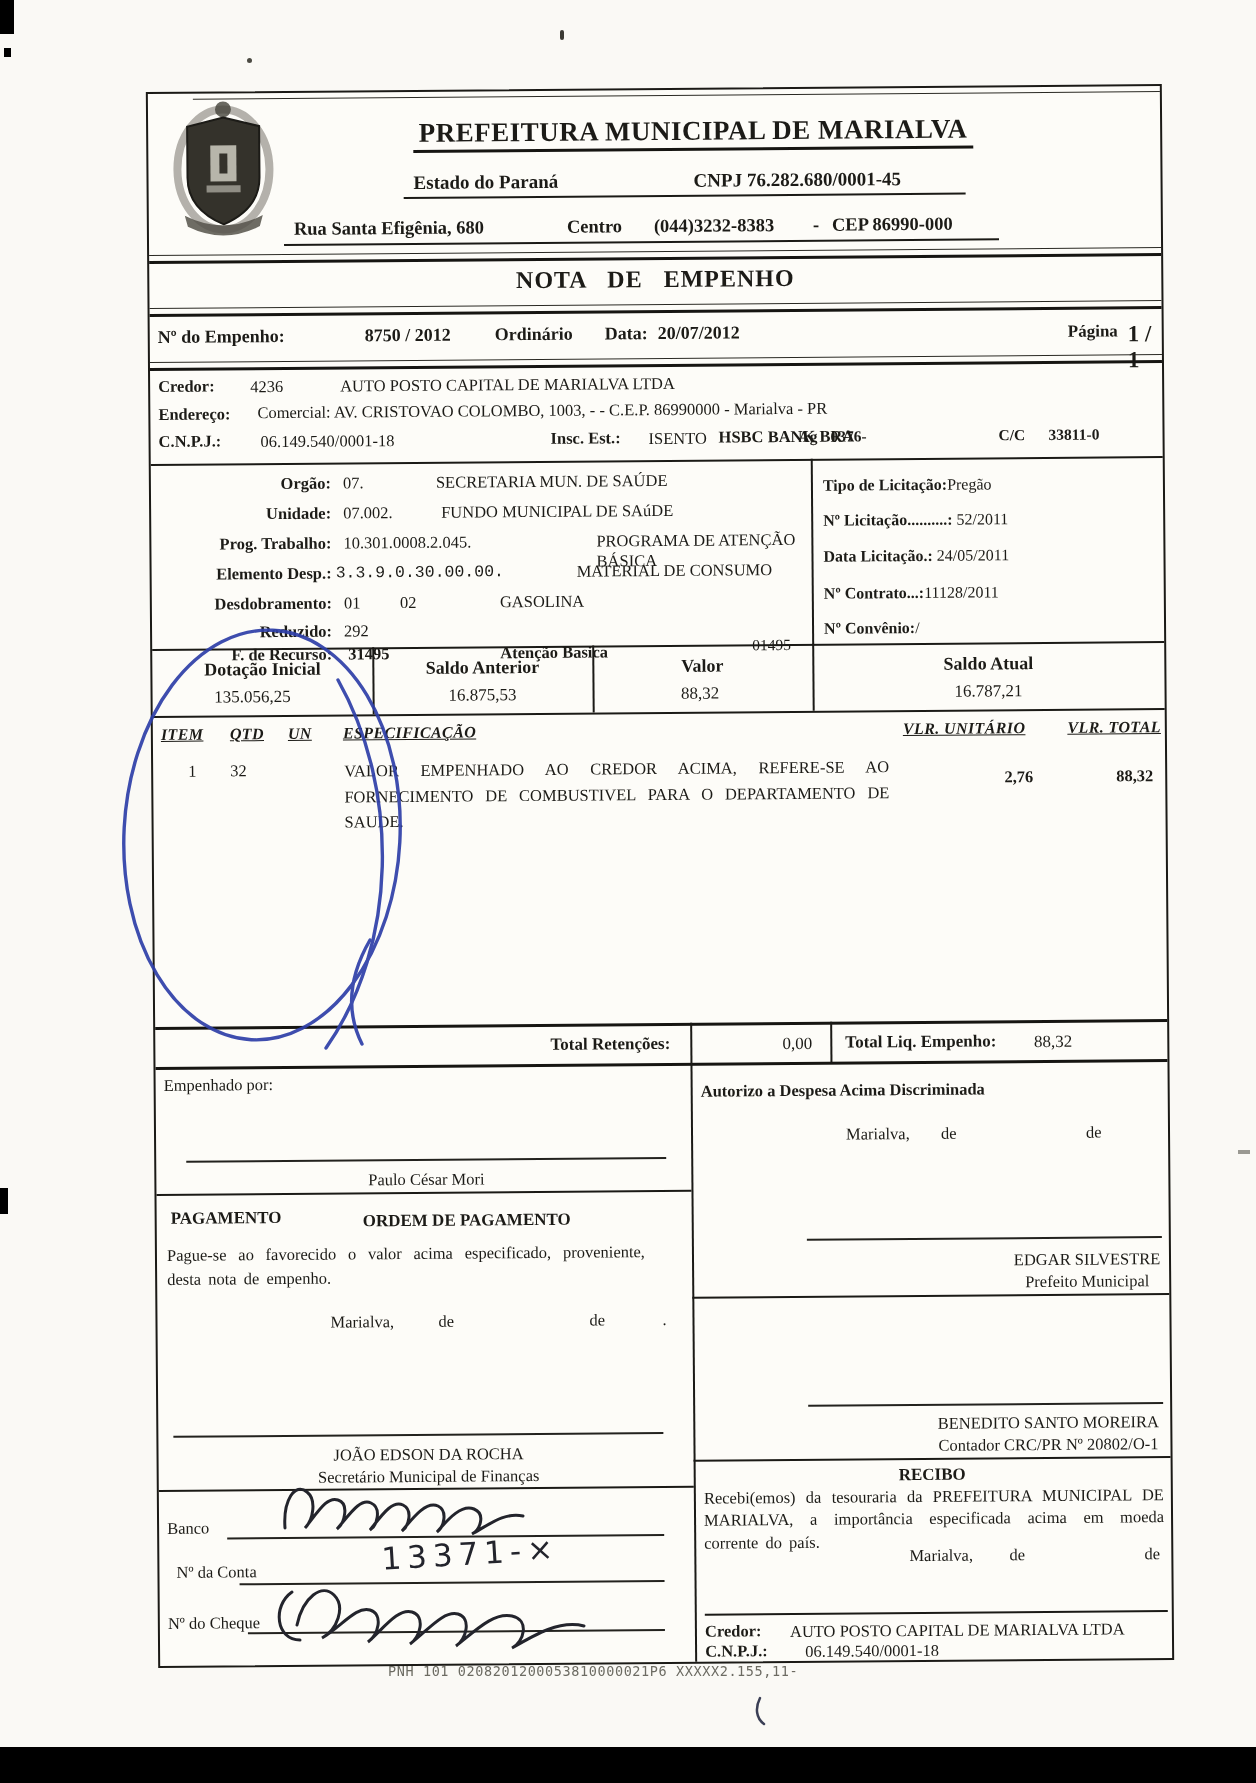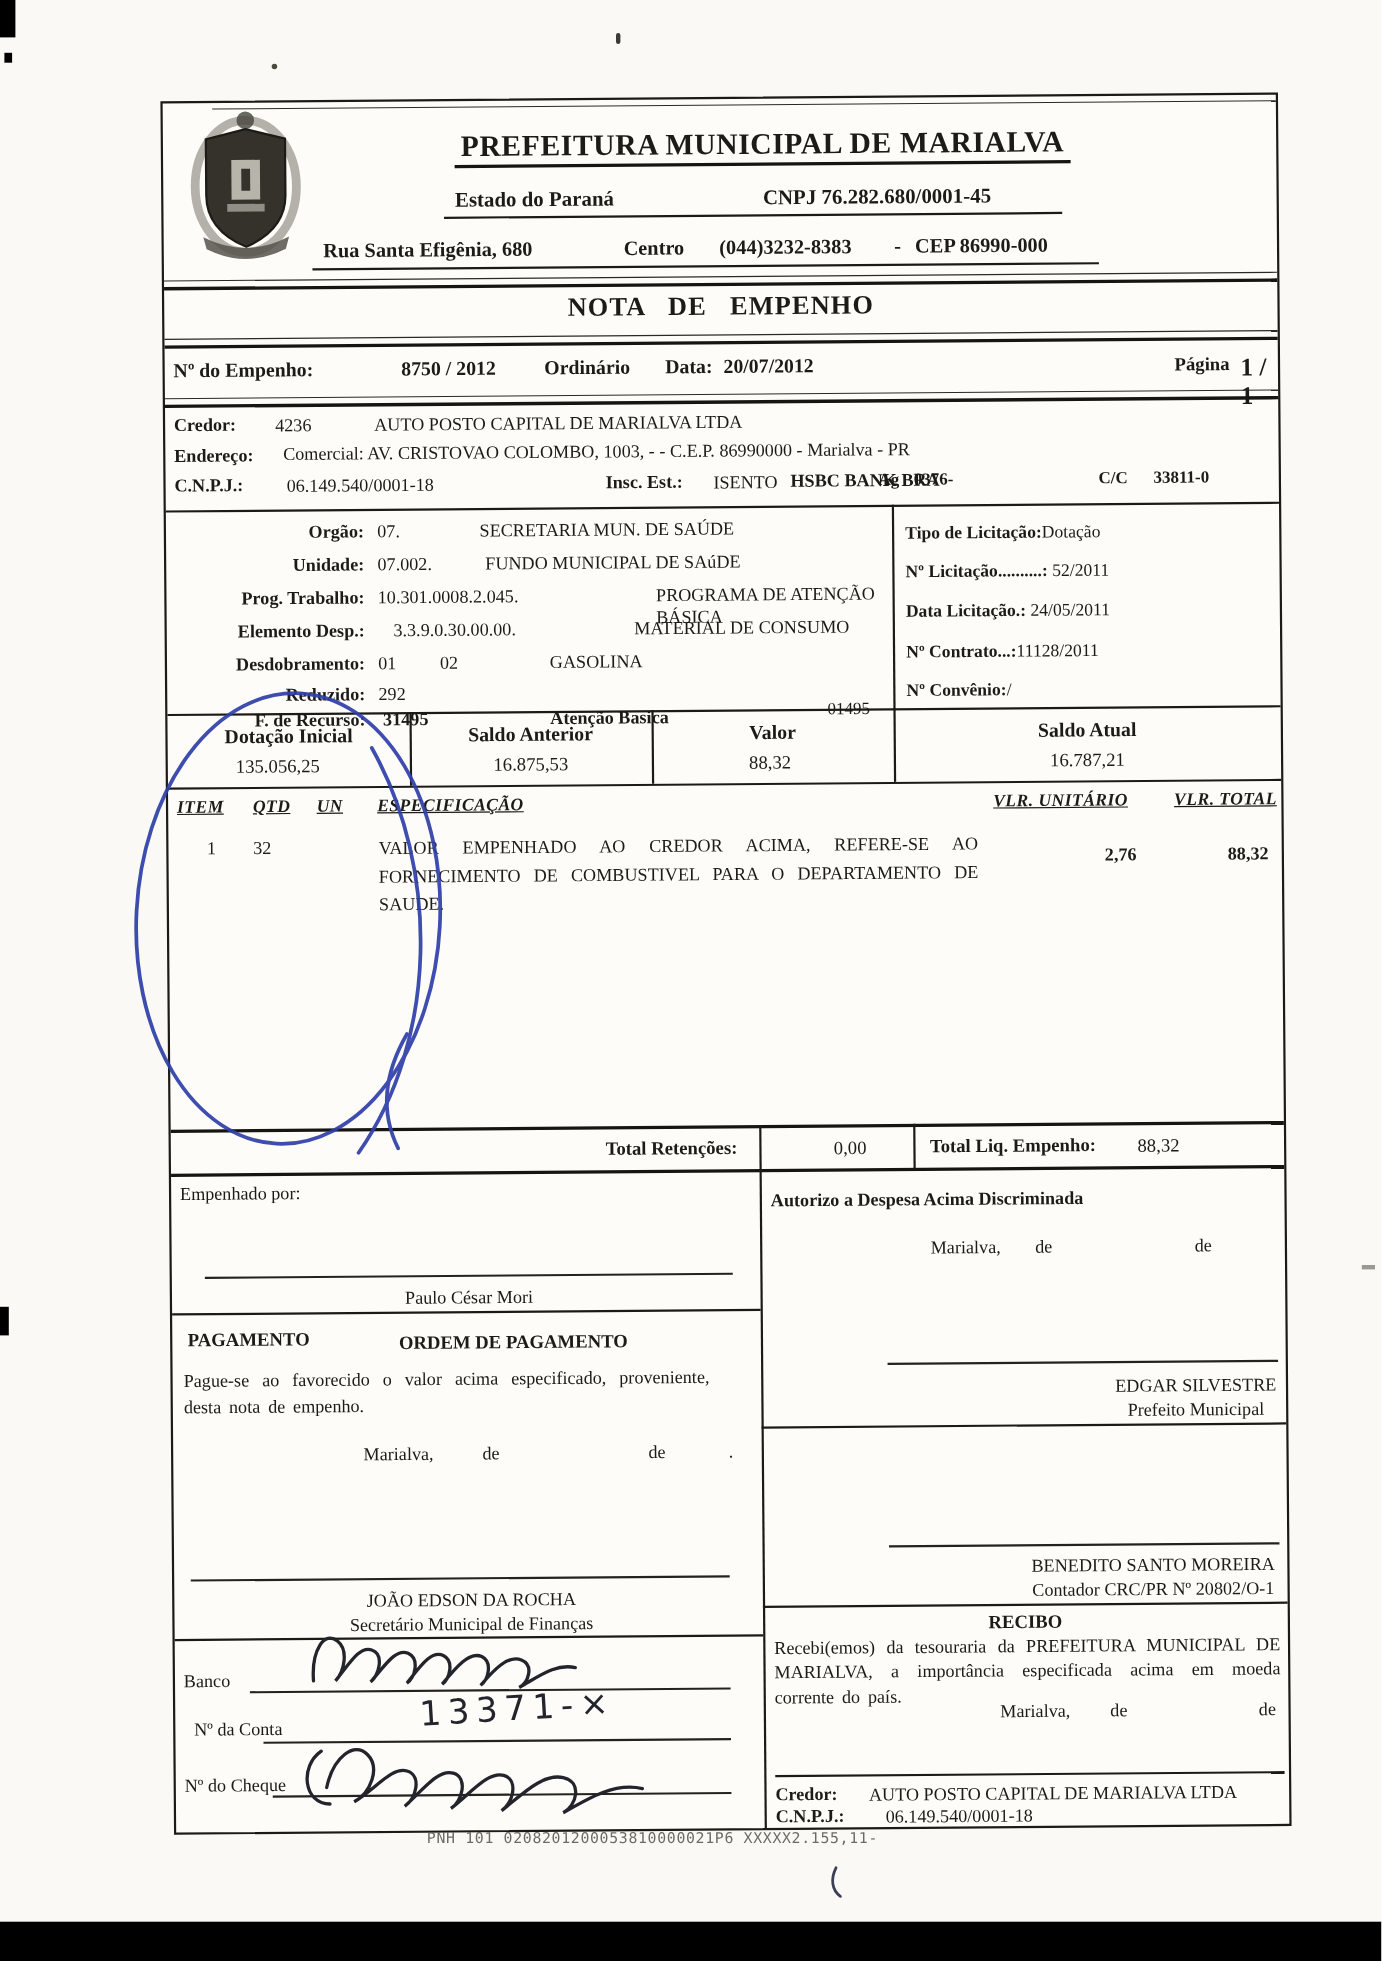--- a/index.html
+++ b/index.html
@@ -112,21 +112,21 @@
       <span class="abs" style="left:192px;">07.002.</span>
       <span class="abs" style="left:290px;">FUNDO MUNICIPAL DE SAúDE</span>
     </div>
     <div class="abs t16" style="left:0;top:441px;width:655px;">
       <span class="abs b" style="left:0;width:180px;text-align:right;">Prog. Trabalho:</span>
       <span class="abs" style="left:192px;">10.301.0008.2.045.</span>
       <span class="abs" style="left:445px;">PROGRAMA DE ATENÇÃO BÁSICA</span>
     </div>
     <div class="abs t16" style="left:0;top:471px;width:655px;">
       <span class="abs b" style="left:0;width:180px;text-align:right;">Elemento Desp.:</span>
-      <span class="abs" style="left:206px;">3.3.9.0.30.00.00.</span>
+      <span class="abs" style="left:184px;font-family:Liberation Mono, monospace;">3.3.9.0.30.00.00.</span>
       <span class="abs" style="left:425px;">MATERIAL DE CONSUMO</span>
     </div>
     <div class="abs t16" style="left:0;top:501px;width:655px;">
       <span class="abs b" style="left:0;width:180px;text-align:right;">Desdobramento:</span>
       <span class="abs" style="left:192px;">01</span>
       <span class="abs" style="left:248px;">02</span>
       <span class="abs" style="left:348px;text-align:center;">GASOLINA</span>
     </div>
     <div class="abs t16" style="left:0;top:529px;width:655px;">
       <span class="abs b" style="left:0;width:180px;text-align:right;">Reduzido:</span>
@@ -134,21 +134,21 @@
     </div>
     <div class="abs t16" style="left:0;top:538px;width:655px;">
       <span class="abs b" style="left:0;top:14px;width:180px;text-align:right;">F. de Recurso:</span>
       <span class="abs b" style="left:196px;top:14px;">31495</span>
       <span class="abs b" style="left:348px;top:14px;">Atenção Basica</span>
     </div>
     <div class="abs t15" style="left:600px;top:547px;">01495</div>
 
     <div class="vline" style="left:660px;top:370px;height:187px;"></div>
     <div class="abs" style="left:672px;top:388px;font-size:16px;">
-      <span class="b">Tipo de Licitação:</span><span>Dotação</span>
+      <span class="b">Tipo de Licitação:</span><span>Pregão</span>
     </div>
     <div class="abs" style="left:672px;top:423px;font-size:16px;">
       <span class="b">Nº Licitação..........:</span><span> 52/2011</span>
     </div>
     <div class="abs" style="left:672px;top:459px;font-size:16px;">
       <span class="b">Data Licitação.:</span><span> 24/05/2011</span>
     </div>
     <div class="abs" style="left:672px;top:496px;font-size:16px;">
       <span class="b">Nº Contrato...:</span><span>11128/2011</span>
     </div>
@@ -179,21 +179,21 @@
 
     <div class="abs t16" style="left:35px;top:668px;">1</div>
     <div class="abs t16" style="left:77px;top:668px;">32</div>
     <div class="abs t16" style="left:135px;top:668px;"></div>
     <div class="abs t16 just" style="left:191px;top:666px;width:545px;word-spacing:6px;line-height:1.55;">VALOR EMPENHADO AO CREDOR ACIMA, REFERE-SE AO FORNECIMENTO DE COMBUSTIVEL PARA O DEPARTAMENTO DE SAUDE.</div>
     <div class="abs b t16" style="left:800px;top:680px;width:80px;text-align:right;">2,76</div>
     <div class="abs b t16" style="left:920px;top:680px;width:80px;text-align:right;">88,32</div>
 
     <div class="hline thick" style="top:933px;left:0;right:0;"></div>
     <div class="abs b" style="left:300px;top:944px;width:215px;text-align:right;font-size:17px;">Total Retenções:</div>
-    <div class="abs" style="left:560px;top:945px;width:115px;text-align:center;font-size:17px;">0,00</div>
+    <div class="abs" style="left:542px;top:945px;width:115px;text-align:right;font-size:17px;">0,00</div>
     <div class="vline" style="left:675px;top:933px;height:42px;"></div>
     <div class="abs b" style="left:690px;top:944px;font-size:17px;">Total Liq. Empenho:</div>
     <div class="abs" style="left:800px;top:945px;width:117px;text-align:right;font-size:17px;">88,32</div>
     <div class="hline thick" style="top:973px;left:0;right:0;"></div>
 
     <div class="vline" style="left:535px;top:933px;height:639px;"></div>
 
     <div class="abs t16" style="left:8px;top:982px;">Empenhado por:</div>
     <div class="hline sig" style="top:1067px;left:30px;width:480px;"></div>
     <div class="abs cc t16" style="left:100px;top:1078px;width:340px;">Paulo César Mori</div>

